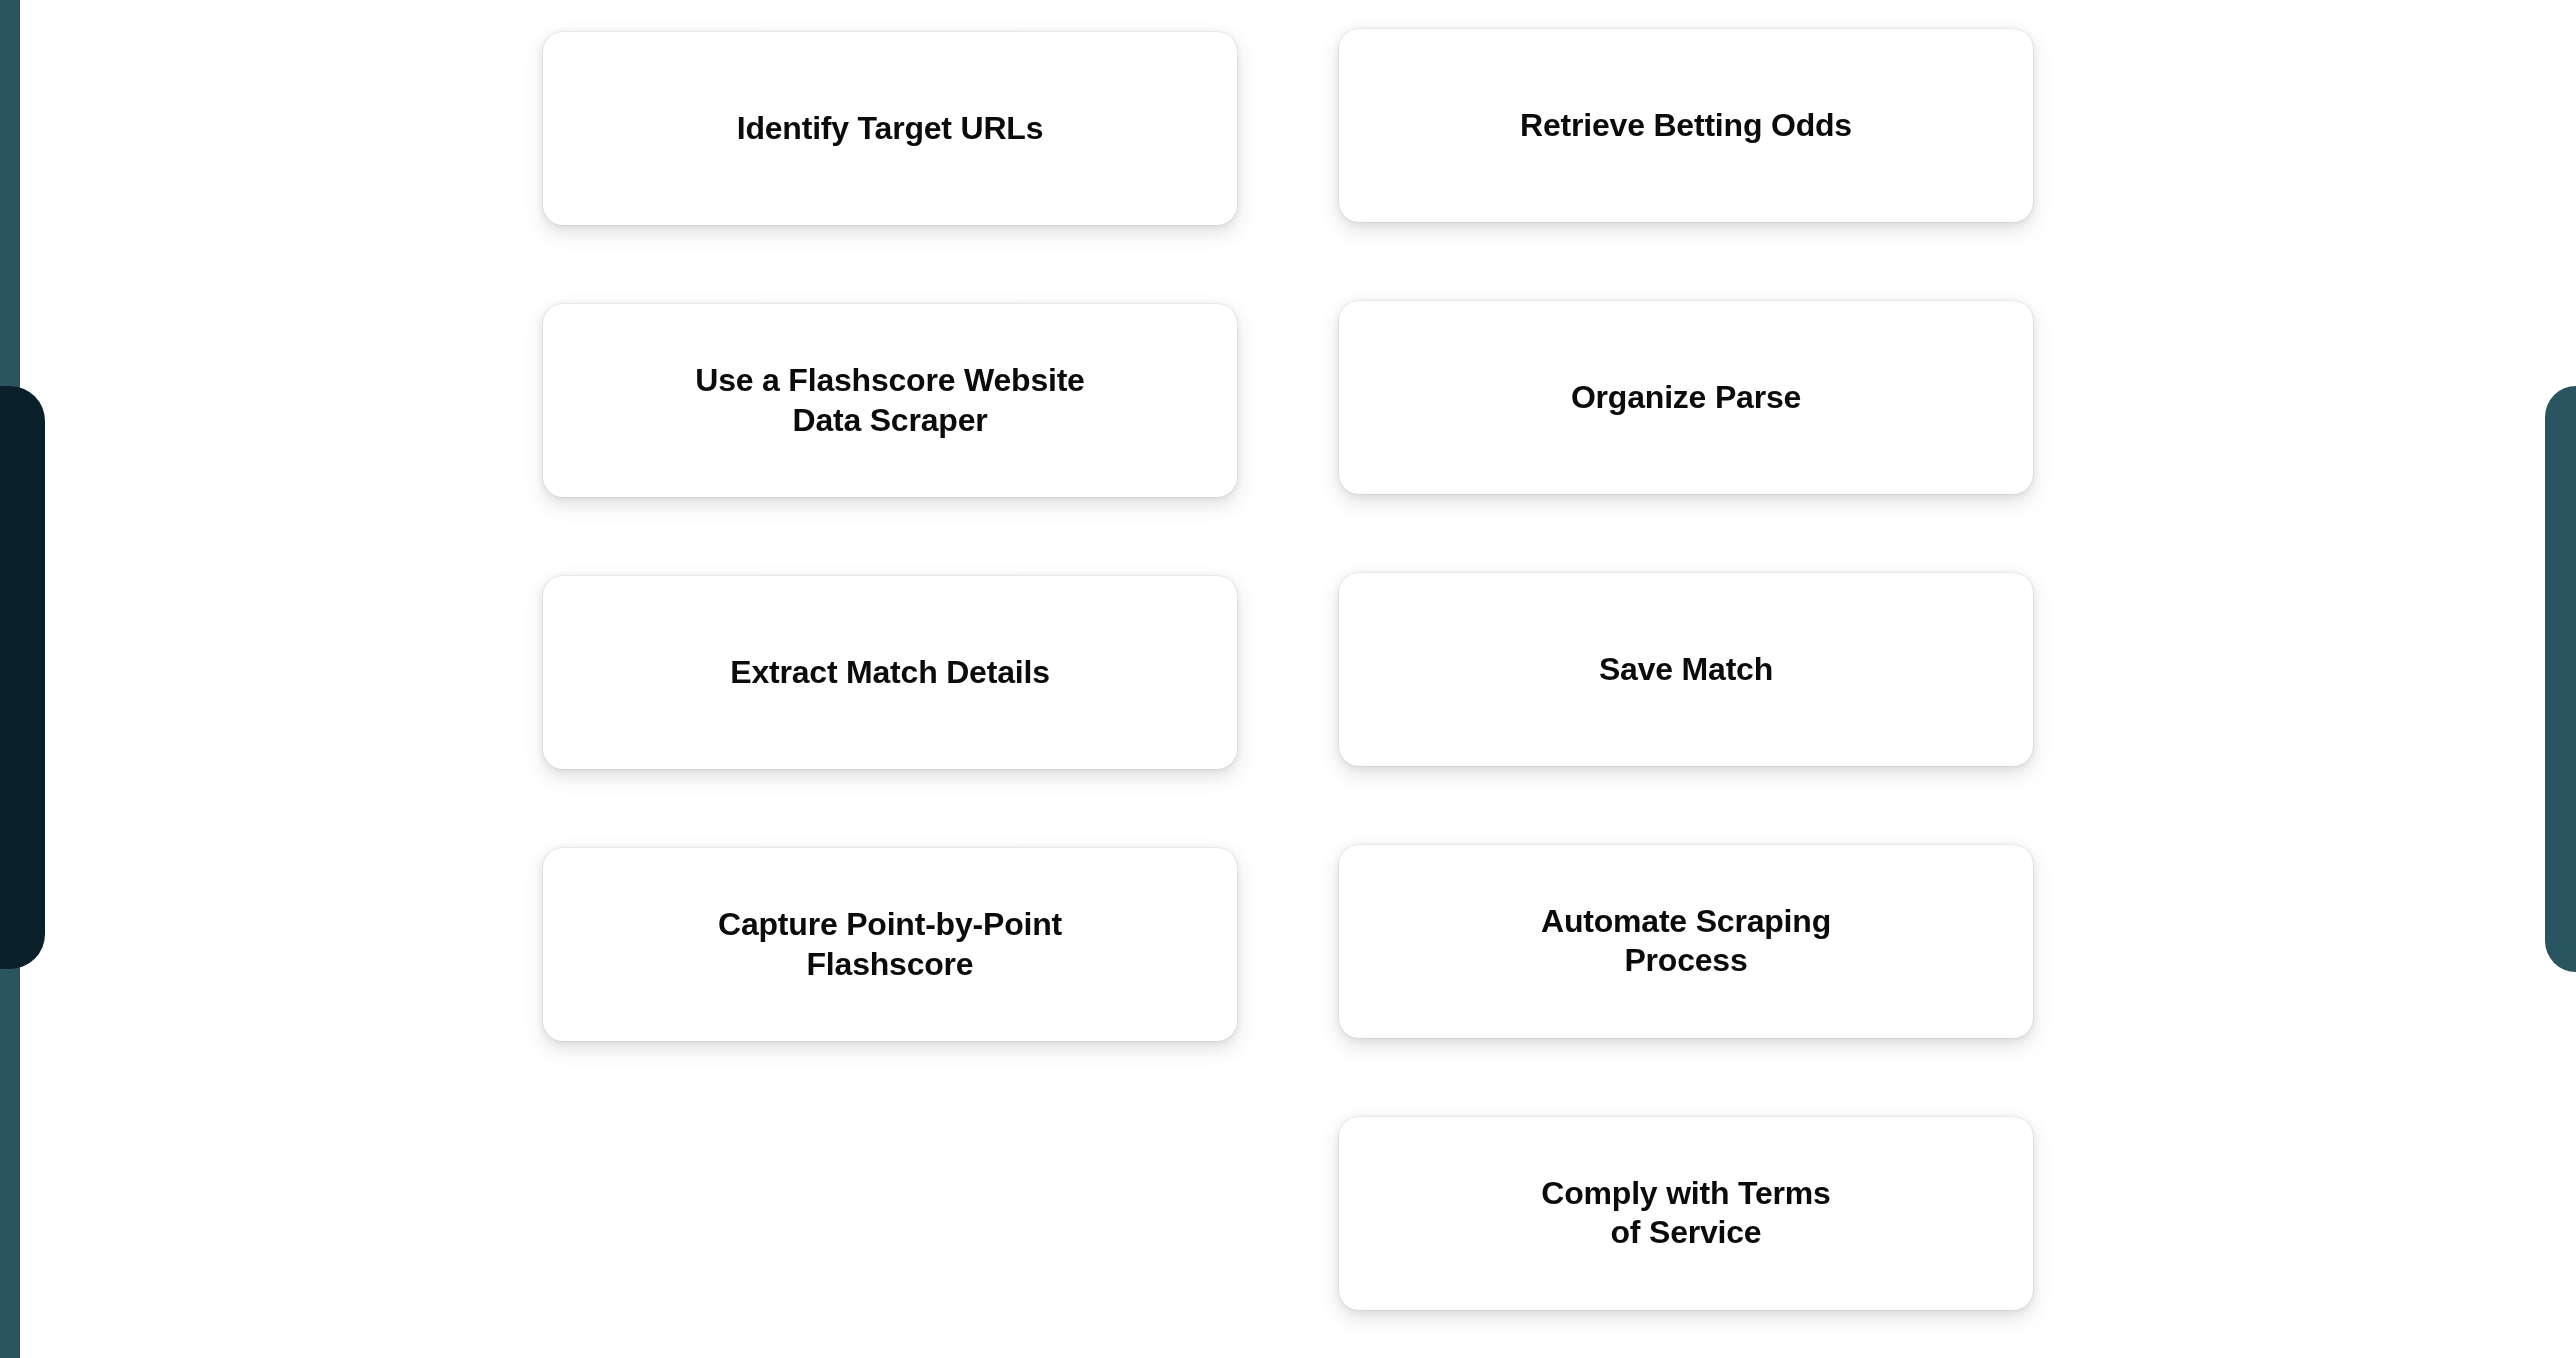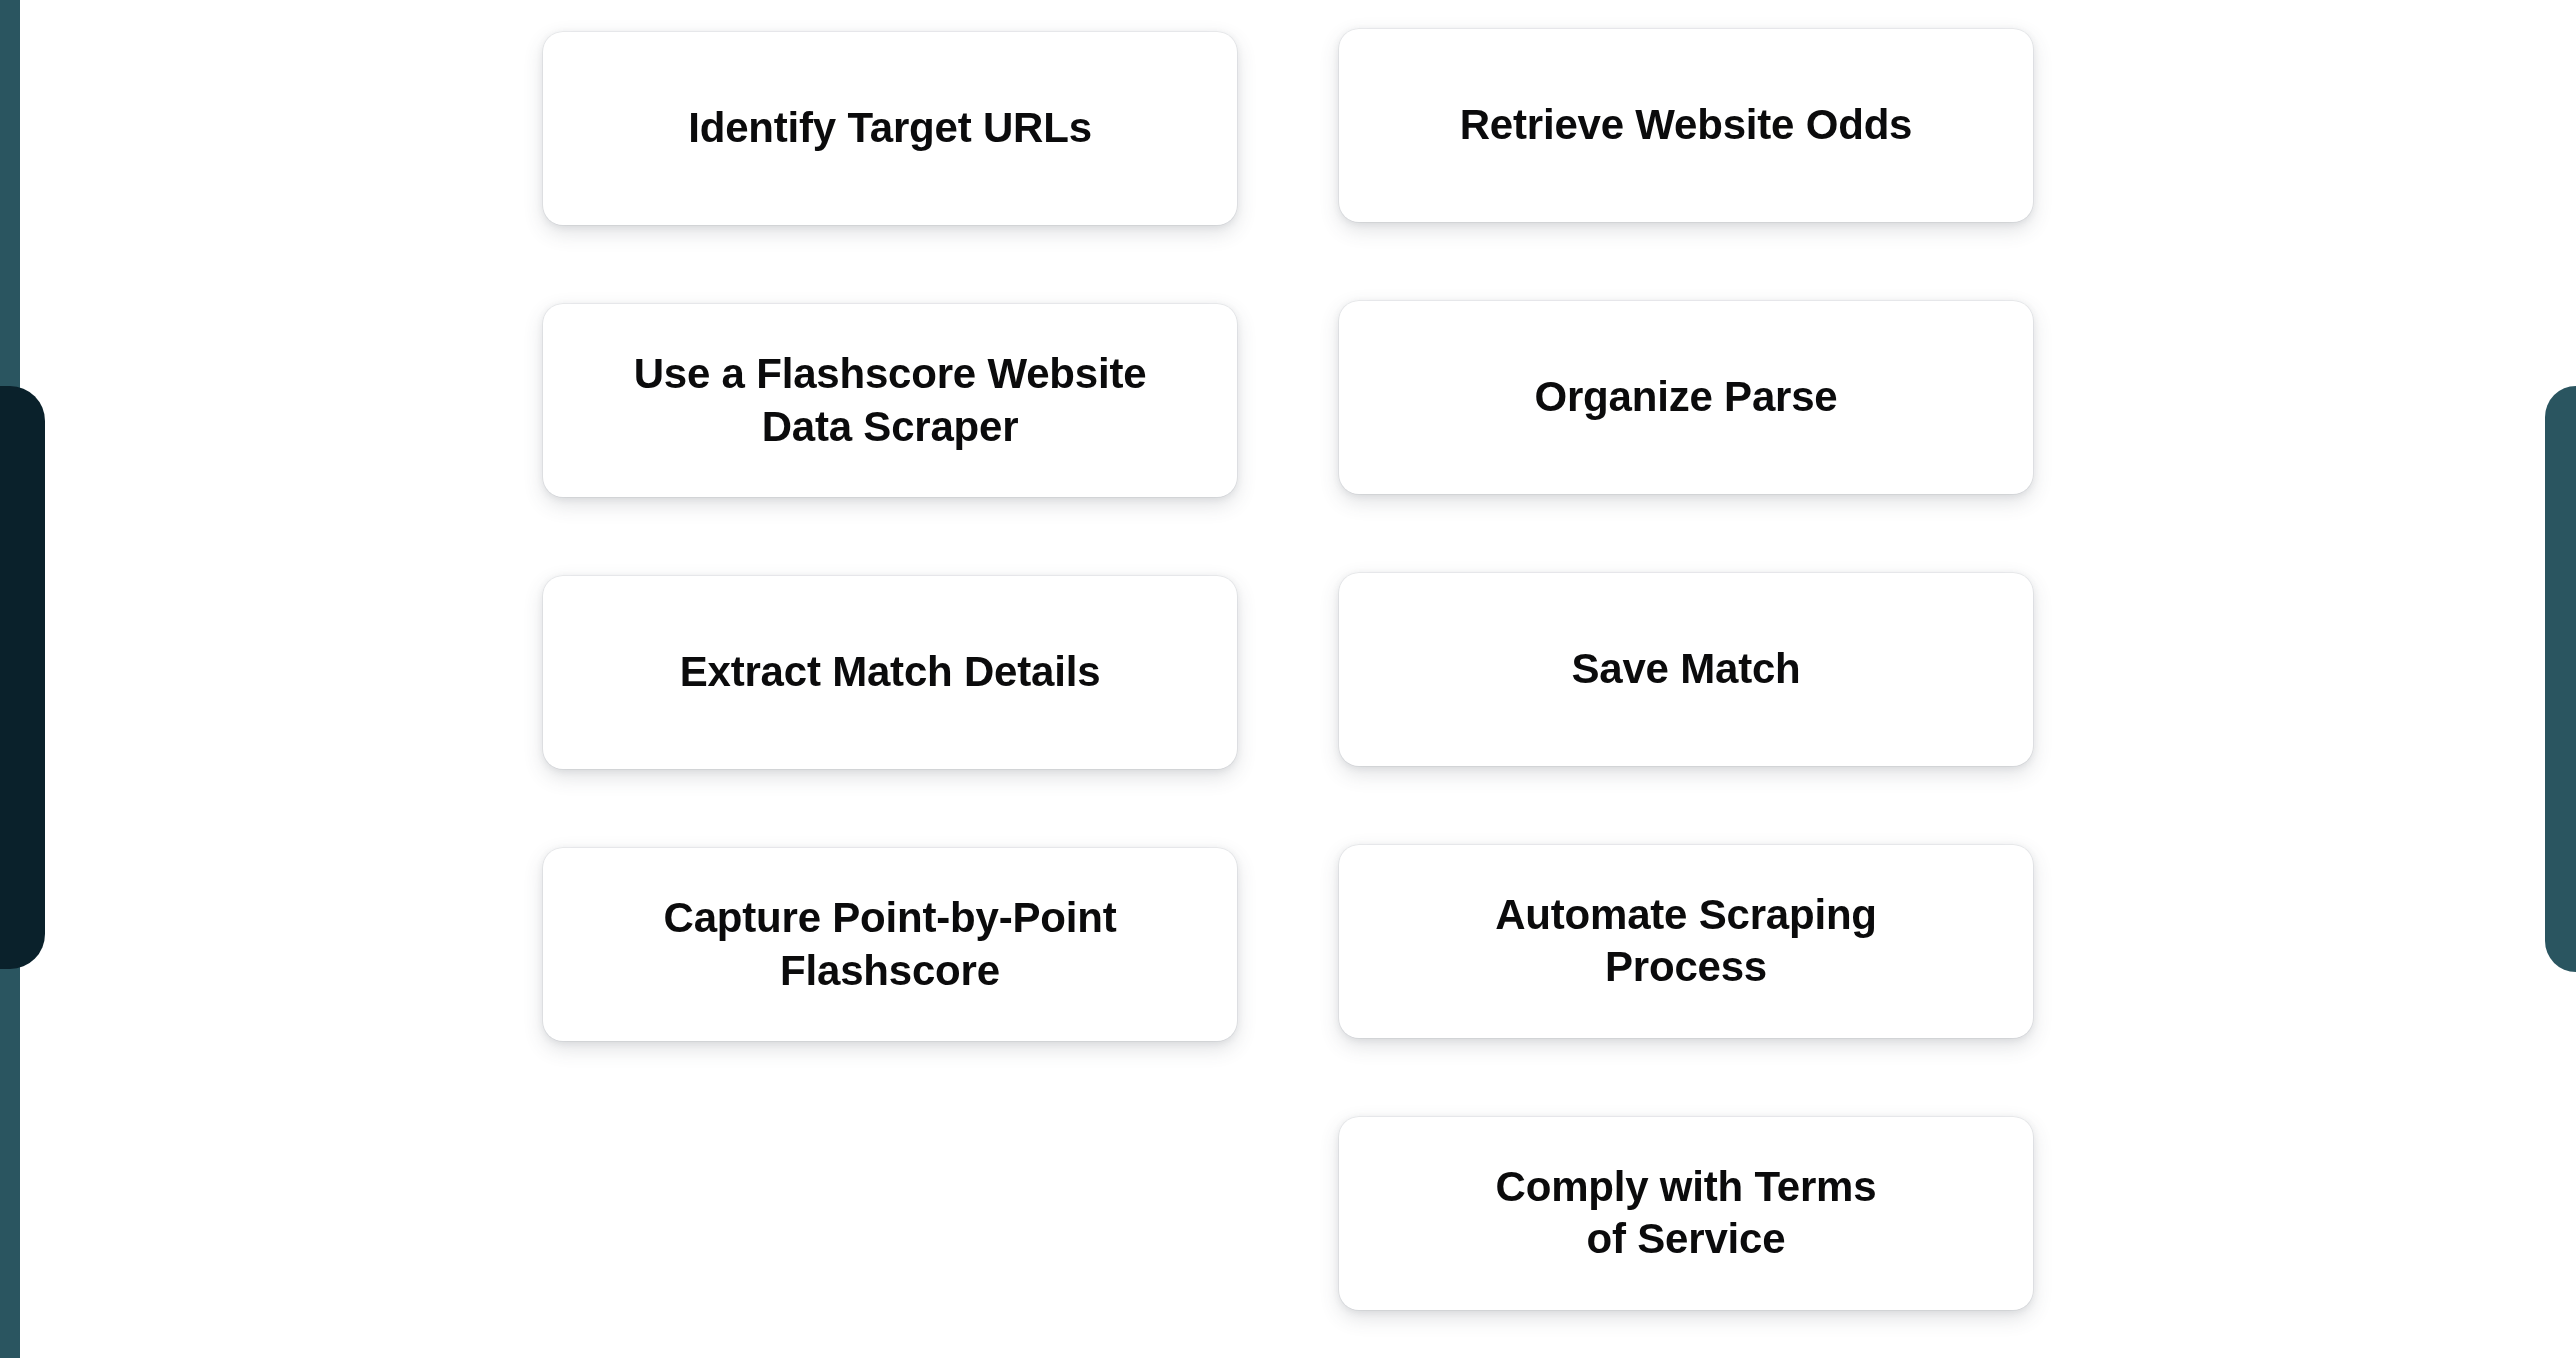--- a/index.html
+++ b/index.html
@@ -75,21 +75,21 @@
   }
 
   
   .col-right .step-card {
     position: relative;
     top: -3.1px;
   }
 
   .step-label {
     color: #0b0b0c;
-    font-size: 42px;
+    font-size: 32px;
     font-weight: 700;
     line-height: 1.24;
     letter-spacing: -0.2px;
     text-align: center;
     white-space: pre-line;
     font-family: "Liberation Sans", "DejaVu Sans", sans-serif;
   }
 
   .col {
     display: flex;
@@ -118,21 +118,21 @@
       <div class="step-label">Extract Match Details</div>
     </div>
     <div class="step-card">
       <div class="step-label">Capture Point-by-Point
 Flashscore</div>
     </div>
   </div>
 
   <div class="col col-right">
     <div class="step-card">
-      <div class="step-label">Retrieve Website Odds</div>
+      <div class="step-label">Retrieve Betting Odds</div>
     </div>
     <div class="step-card">
       <div class="step-label">Organize Parse</div>
     </div>
     <div class="step-card">
       <div class="step-label">Save Match</div>
     </div>
     <div class="step-card">
       <div class="step-label">Automate Scraping
 Process</div>

